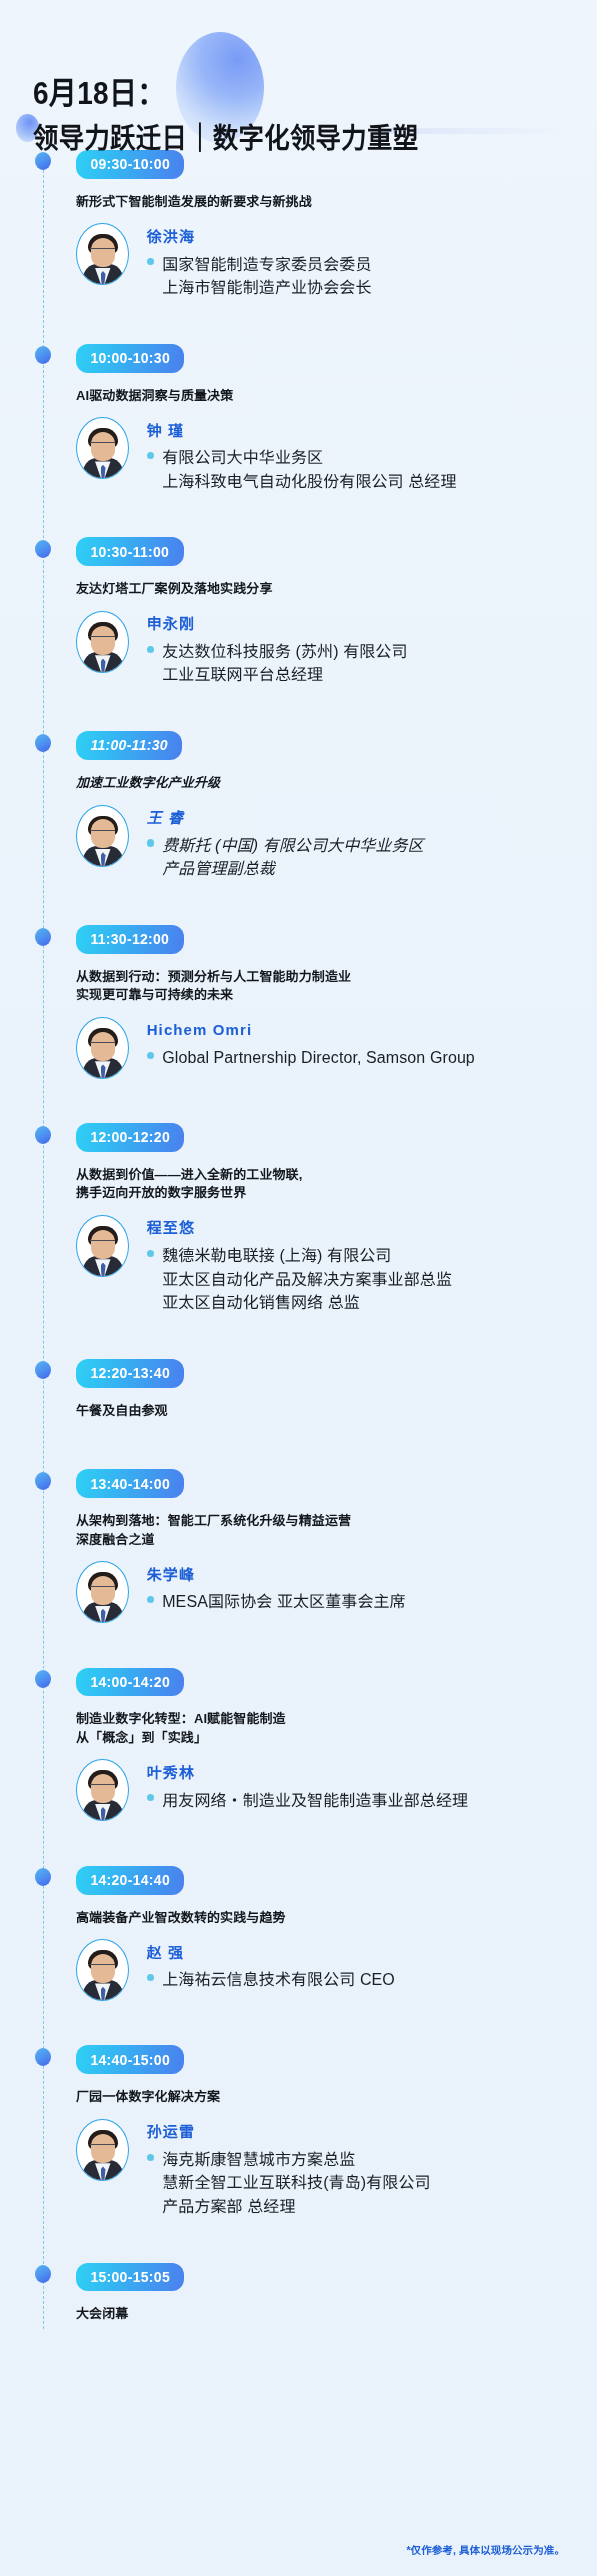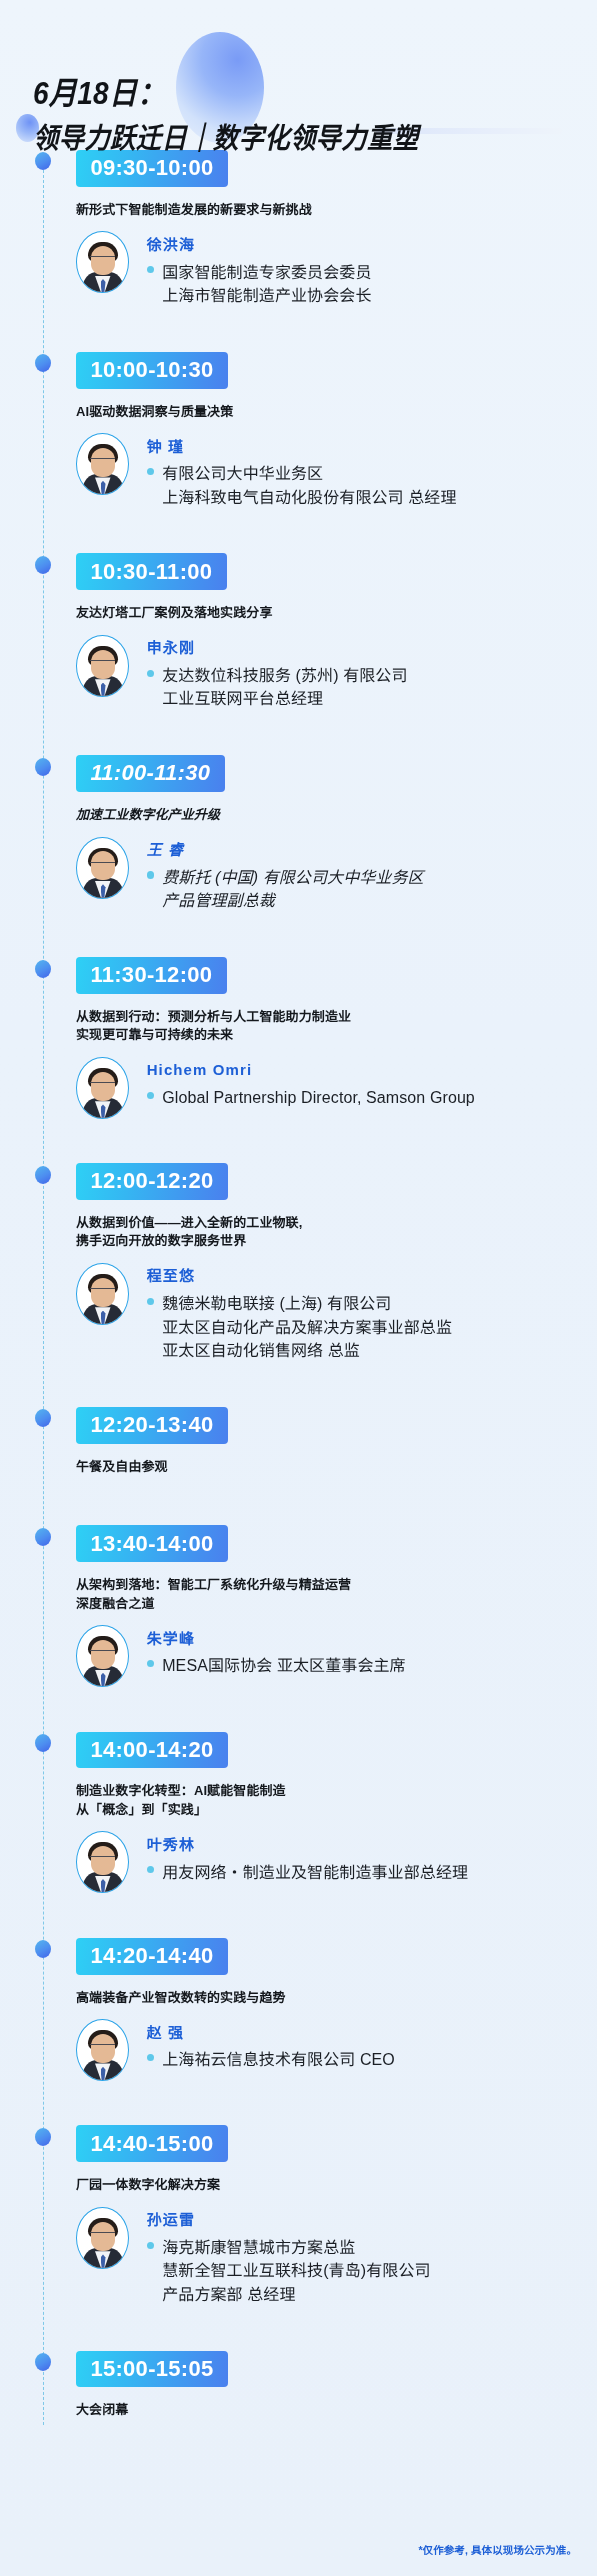--- a/index.html
+++ b/index.html
@@ -18,21 +18,20 @@
     min-height: 2576px;
     background: linear-gradient(180deg,#eef5fc 0%, #eaf2fb 40%, #e9f1fa 100%);
     overflow: hidden;
   }
 
   
   .header {
     position: relative;
     height: 138px;
     padding: 0 0 0 33px;
-    font-style: italic;
   }
   .deco-blob-big {
     position: absolute;
     left: 176px; top: 32px;
     width: 88px; height: 111px;
     border-radius: 50%;
     background: radial-gradient(circle at 70% 25%, #6f93f5 0%, #8fb0f8 35%, #cfe0fb 70%, #e8f0fc 100%);
     opacity: .92;
   }
   .deco-blob-small {
@@ -97,24 +96,24 @@
     height: 18px;
     border-radius: 50%;
     background: linear-gradient(150deg,#54b6ef 0%, #4d8ef0 55%, #4264e8 100%);
     z-index: 4;
   }
 
   .time-pill {
     display: inline-block;
     min-width: 100px;
     padding: 7.2px 14.4px 7.7px;
-    border-radius: 4px;
+    border-radius: 12px;
     background: linear-gradient(100deg,#2ed0f5 0%, #35b6f2 35%, #4a80ee 100%);
     color: #ffffff;
-    font-size: 22px;
+    font-size: 14px;
     font-weight: 800;
     letter-spacing: 0.3px;
     line-height: 1;
     white-space: nowrap;
   }
 
   .session-title {
     margin-top: 14px;
     color: #14181d;
     font-size: 13px;
@@ -220,21 +219,21 @@
     line-height: 1.46;
     letter-spacing: 0.1px;
     white-space: nowrap;
   }
 
   
   .item.no-speaker .session-title { margin-bottom: 0; }
 
   .footnote {
     position: absolute;
-    right: 20px;
+    right: 32px;
     bottom: 19px;
     color: #1d5fd6;
     font-size: 10.5px;
     font-weight: 700;
     letter-spacing: 0.1px;
   }
 </style>
 </head>
 <body>
 

